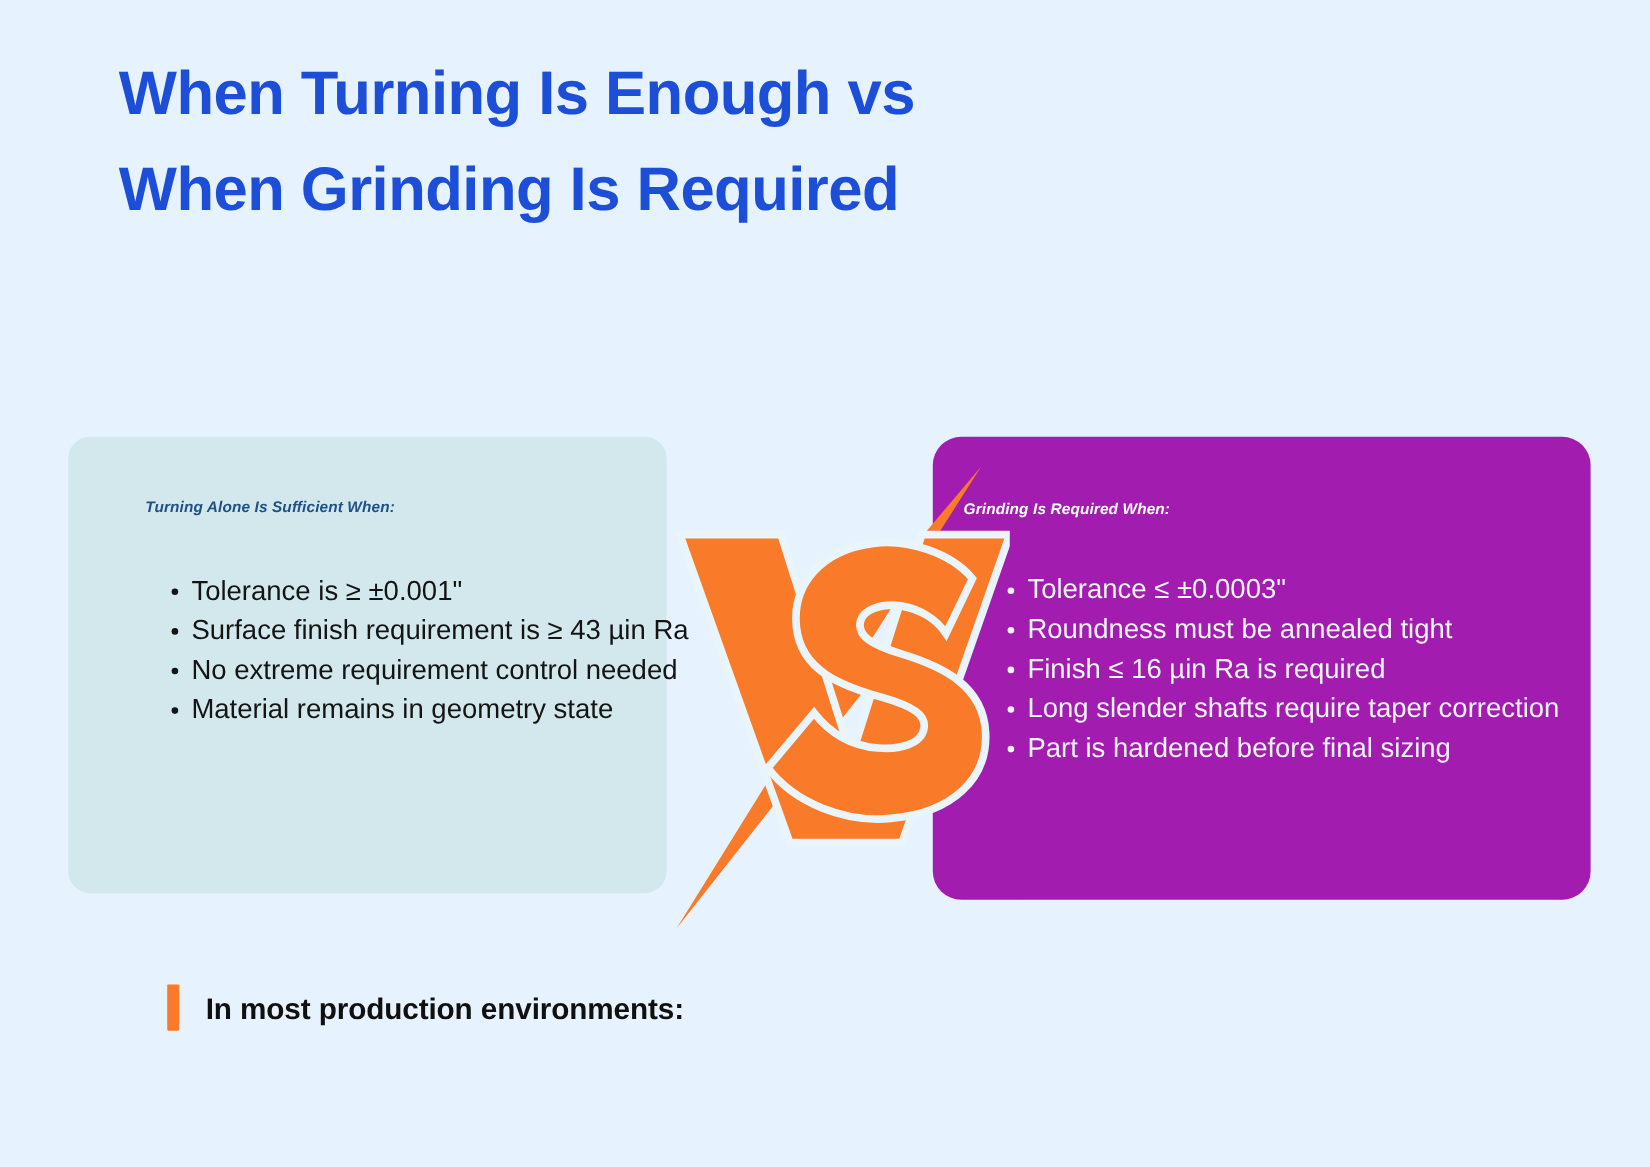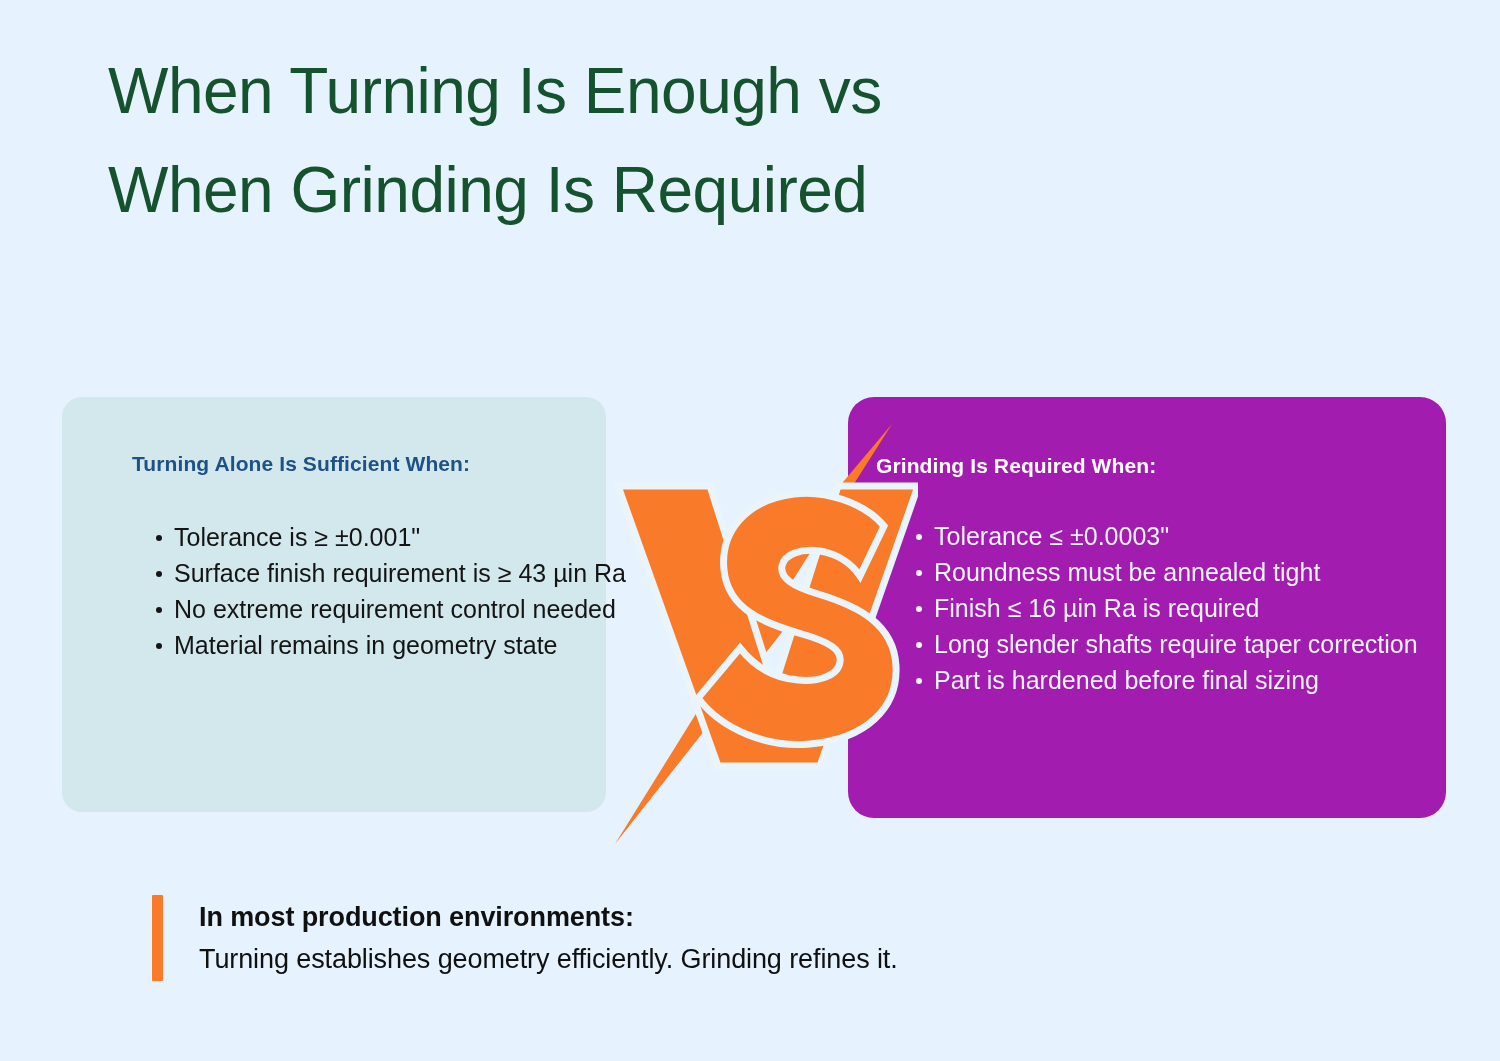--- a/index.html
+++ b/index.html
@@ -10,24 +10,24 @@
     position:relative;
     overflow:hidden;
   }
 
   
   #page-title {
     position:absolute;
     left:108px;
     top:42px;
     width:880px;
-    font-size:64px;
+    font-size:56px;
     line-height:1.55;
-    font-weight:400;
-    color:#14532d;
+    font-weight:700;
+    color:#1d4ed8;
     letter-spacing:-0.5px;
   }
 
   
   .card {
     position:absolute;
   }
 
   #card-turning {
     left:62px;
@@ -42,23 +42,24 @@
     left:848px;
     top:397px;
     width:598px;
     height:421px;
     background:#a21caf;
     border-radius:26px;
   }
 
   .card-heading {
     position:absolute;
-    font-size:21px;
+    font-size:14px;
     font-weight:bold;
     letter-spacing:0.1px;
+    font-style:italic;
   }
   #card-turning .card-heading {
     left:70px;
     top:55px;
     color:#1e5186;
   }
   #card-grinding .card-heading {
     left:28px;
     top:57px;
     color:#ffffff;
@@ -116,21 +117,21 @@
     display:flex;
     align-items:stretch;
   }
   #footer-accent-bar {
     width:11px;
     background:#f97a28;
     flex:0 0 11px;
     border-radius:1px;
   }
   #footer-text {
-    padding-left:36px;
+    padding-left:24px;
     padding-top:2px;
   }
   #footer-heading {
     font-size:27px;
     font-weight:bold;
     color:#101010;
     letter-spacing:-0.1px;
     line-height:40px;
   }
   #footer-body {
@@ -187,15 +188,14 @@
              C204,188 192,180 194,168
              C196,156 214,150 232,153
              C250,156 264,166 272,178 Z" fill="#f97a28" stroke="#eaf4fb" stroke-width="7"></path>
   </svg>
 </div>
 
 <div id="footer">
   <div id="footer-accent-bar"></div>
   <div id="footer-text">
     <div id="footer-heading">In most production environments:</div>
-    <div id="footer-body">Turning establishes geometry efficiently. Grinding refines it.</div>
   </div>
 </div>
 
 </body></html>

